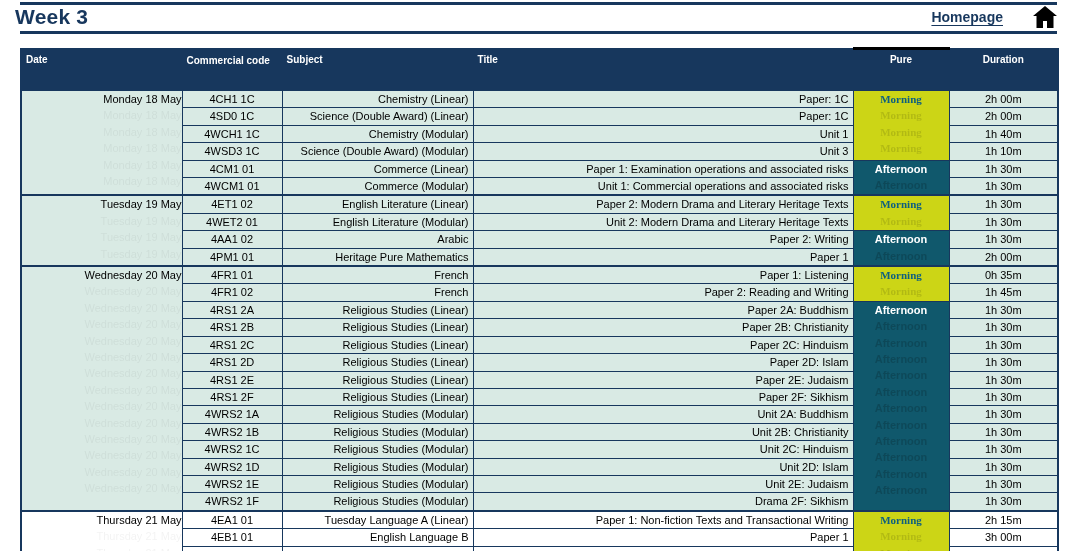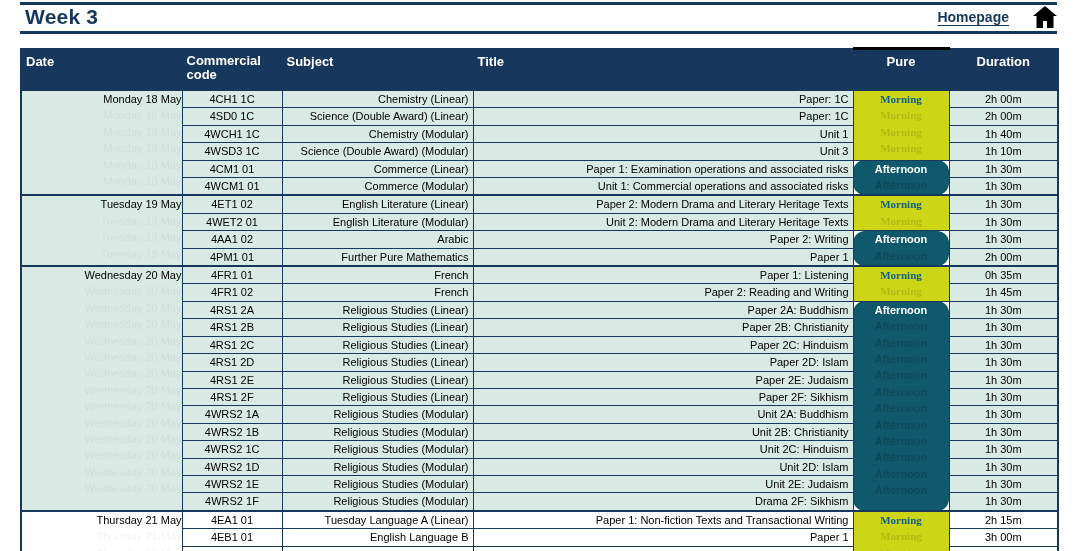--- a/index.html
+++ b/index.html
@@ -6,57 +6,57 @@
   .page {
     position:relative; width:1080px; height:551px; overflow:hidden;
     background:#fff; font-family:"Liberation Sans", sans-serif;
     --navy:#17375D; --mint:#D9EAE4; --morning:#CCD516; --morningText:#0E5F80;
     --afternoon:#10586C; --afternoonText:#FFFFFF;
   }
   .rule { position:absolute; left:20px; width:1037px; height:3px; background:var(--navy); }
   .rule-top { top:2px; }
   .rule-bottom { top:31px; }
   .page-title {
-    position:absolute; left:25px; top:5px; margin:0;
+    position:absolute; left:15px; top:5px; margin:0;
     font-size:21px; font-weight:bold; color:var(--navy); letter-spacing:0.2px;
   }
-  .home-area { position:absolute; top:6px; right:23px; display:flex; align-items:center; gap:24px; }
+  .home-area { position:absolute; top:6px; right:23px; display:flex; align-items:center; gap:30px; }
   .homepage-link {
     font-size:14px; font-weight:bold; color:var(--navy);
     text-decoration:underline; text-underline-offset:3px; cursor:pointer;
   }
   .home-icon { width:24px; height:22px; display:block; cursor:pointer; }
 
   table.timetable {
     position:absolute; left:20px; top:47px;
     border-collapse:collapse; table-layout:fixed; width:1037px;
     border:2px solid var(--navy);
     font-size:11px; color:#000;
   }
   .timetable th, .timetable td {
     border:1px solid var(--navy); padding:0 4px;
     white-space:nowrap; overflow:hidden;
   }
   .timetable thead th {
-    background:var(--navy); color:#fff; font-size:13px; font-weight:bold;
+    background:var(--navy); color:#fff; font-size:10px; font-weight:bold;
     text-align:left; vertical-align:top; padding-top:4px; height:35px;
   }
   .timetable thead th.center { text-align:center; }
   .timetable thead th.th-time { border-top:3px solid #000; }
   .timetable tbody td { background:var(--mint); height:16.4px; line-height:16.4px; }
   .timetable tbody tr.group-start td { border-top:2px solid var(--navy); }
   .timetable tbody tr.white-day td { background:#fff; }
   td.date-cell { vertical-align:top; text-align:left; padding:0 0 0 4px; }
   .date-label, .ghost-date { height:16.4px; line-height:16.4px;text-align:right; }
   .ghost-date { color:rgba(0,0,0,0.05); }
   td.code-cell, td.duration-cell { text-align:center; }
   td.subject-cell, td.title-cell { text-align:right; }
   td.time-cell { vertical-align:top; padding:0; text-align:center; font-weight:bold; }
   td.time-cell.morning   { background:var(--morning)  !important; color:var(--morningText);font-family:Liberation Serif, serif; }
-  td.time-cell.afternoon { background:var(--afternoon)!important; color:var(--afternoonText);border-radius:12px; }
+  td.time-cell.afternoon { background:var(--afternoon)!important; color:var(--afternoonText); }
   .period-label, .ghost-period { height:16.4px; line-height:16.4px; }
   td.time-cell.morning   .ghost-period { color:rgba(0,0,0,0.13); }
   td.time-cell.afternoon .ghost-period { color:rgba(0,0,0,0.18); }
 </style>
 </head>
 <body>
 
 <div class="page" style="--navy: #17375D; --mint: #D9EAE4; --morning: #CCD516; --morningText: #0E5F80; --afternoon: #10586C; --afternoonText: #FFFFFF;">
   <div class="rule rule-top"></div>
   <h1 class="page-title">Week 3</h1>
@@ -169,21 +169,21 @@
           <td class="subject-cell">Arabic</td>
           <td class="title-cell">Paper 2: Writing</td>
           <td class="time-cell afternoon" rowspan="2">
             <div class="period-label">Afternoon</div>
             <div class="ghost-period">Afternoon</div>
           </td>
           <td class="duration-cell">1h 30m</td>
         </tr>
         <tr>
           <td class="code-cell">4PM1 01</td>
-          <td class="subject-cell">Further Pure Mathematics</td>
+          <td class="subject-cell">Heritage Pure Mathematics</td>
           <td class="title-cell">Paper 1</td>
           <td class="duration-cell">2h 00m</td>
         </tr>
         <tr class="group-start">
           <td class="date-cell" rowspan="14">
             <div class="date-label">Wednesday 20 May</div>
             <div class="ghost-date">Wednesday 20 May</div>
             <div class="ghost-date">Wednesday 20 May</div>
             <div class="ghost-date">Wednesday 20 May</div>
             <div class="ghost-date">Wednesday 20 May</div>

